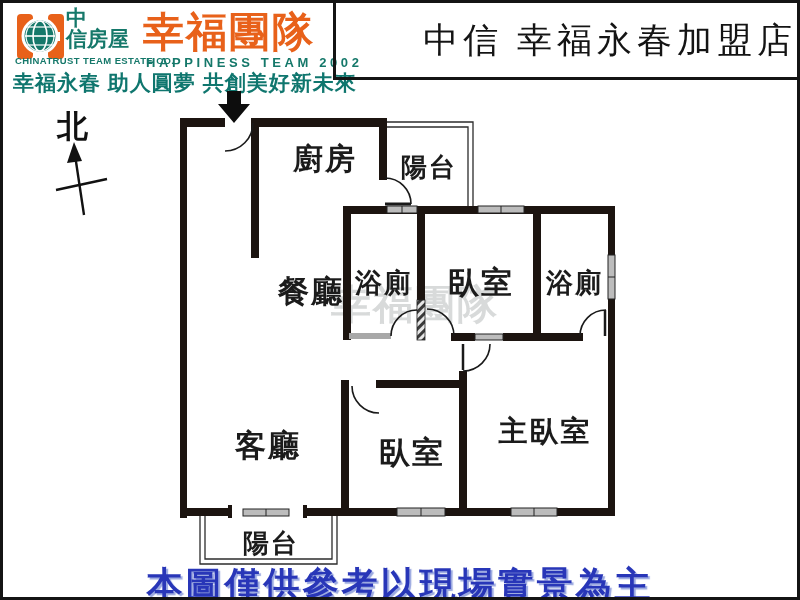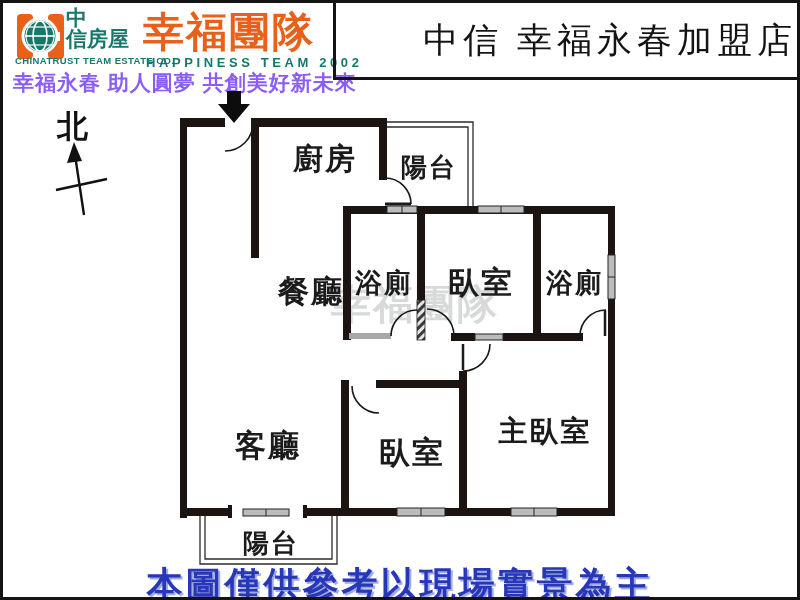--- a/index.html
+++ b/index.html
@@ -5,21 +5,21 @@
   html,body{margin:0;padding:0;background:#fff;}
   .page{position:relative;width:800px;height:600px;box-sizing:border-box;
         border:3px solid #141414;background:#fff;overflow:hidden;
         font-family:"Liberation Sans",sans-serif;}
   
   .logo-mark{position:absolute;left:13px;top:8px;}
   .brand-zh{position:absolute;left:63px;top:4px;color:#15786a;font-weight:700;line-height:21px;font-size:21px;}
   .company-en{position:absolute;left:12px;top:52px;color:#15786a;font-size:9.5px;font-weight:700;letter-spacing:.4px;}
   .team-name{position:absolute;left:140px;top:2px;color:#e8611a;font-weight:800;font-size:41px;letter-spacing:2px;}
   .team-en{position:absolute;left:143px;top:52px;color:#15786a;font-size:13px;font-weight:700;letter-spacing:3.6px;}
-  .slogan{position:absolute;left:10px;top:66px;color:#8b5cf6;font-size:21px;font-weight:800;letter-spacing:1px;white-space:nowrap;}
+  .slogan{position:absolute;left:10px;top:66px;color:#0f766e;font-size:21px;font-weight:800;letter-spacing:1px;white-space:nowrap;}
   .title-box{position:absolute;left:330px;top:0;right:0;height:74px;
              border-left:3px solid #141414;border-bottom:3px solid #141414;
              display:flex;align-items:center;justify-content:flex-end;}
   .store-title{font-family:"Liberation Serif",serif;font-size:35px;color:#141414;
                letter-spacing:5px;white-space:nowrap;}
   
   .plan{position:absolute;left:0;top:0;}
   .room-label{font-family:"Liberation Sans",sans-serif;font-weight:600;fill:#1b1b1b;letter-spacing:2px;}
   .north-label{font-family:"Liberation Serif",serif;font-weight:700;fill:#111;}
   .wm{font-family:"Liberation Sans",sans-serif;font-weight:700;fill:#9aa0a0;opacity:.38;letter-spacing:2px;}

